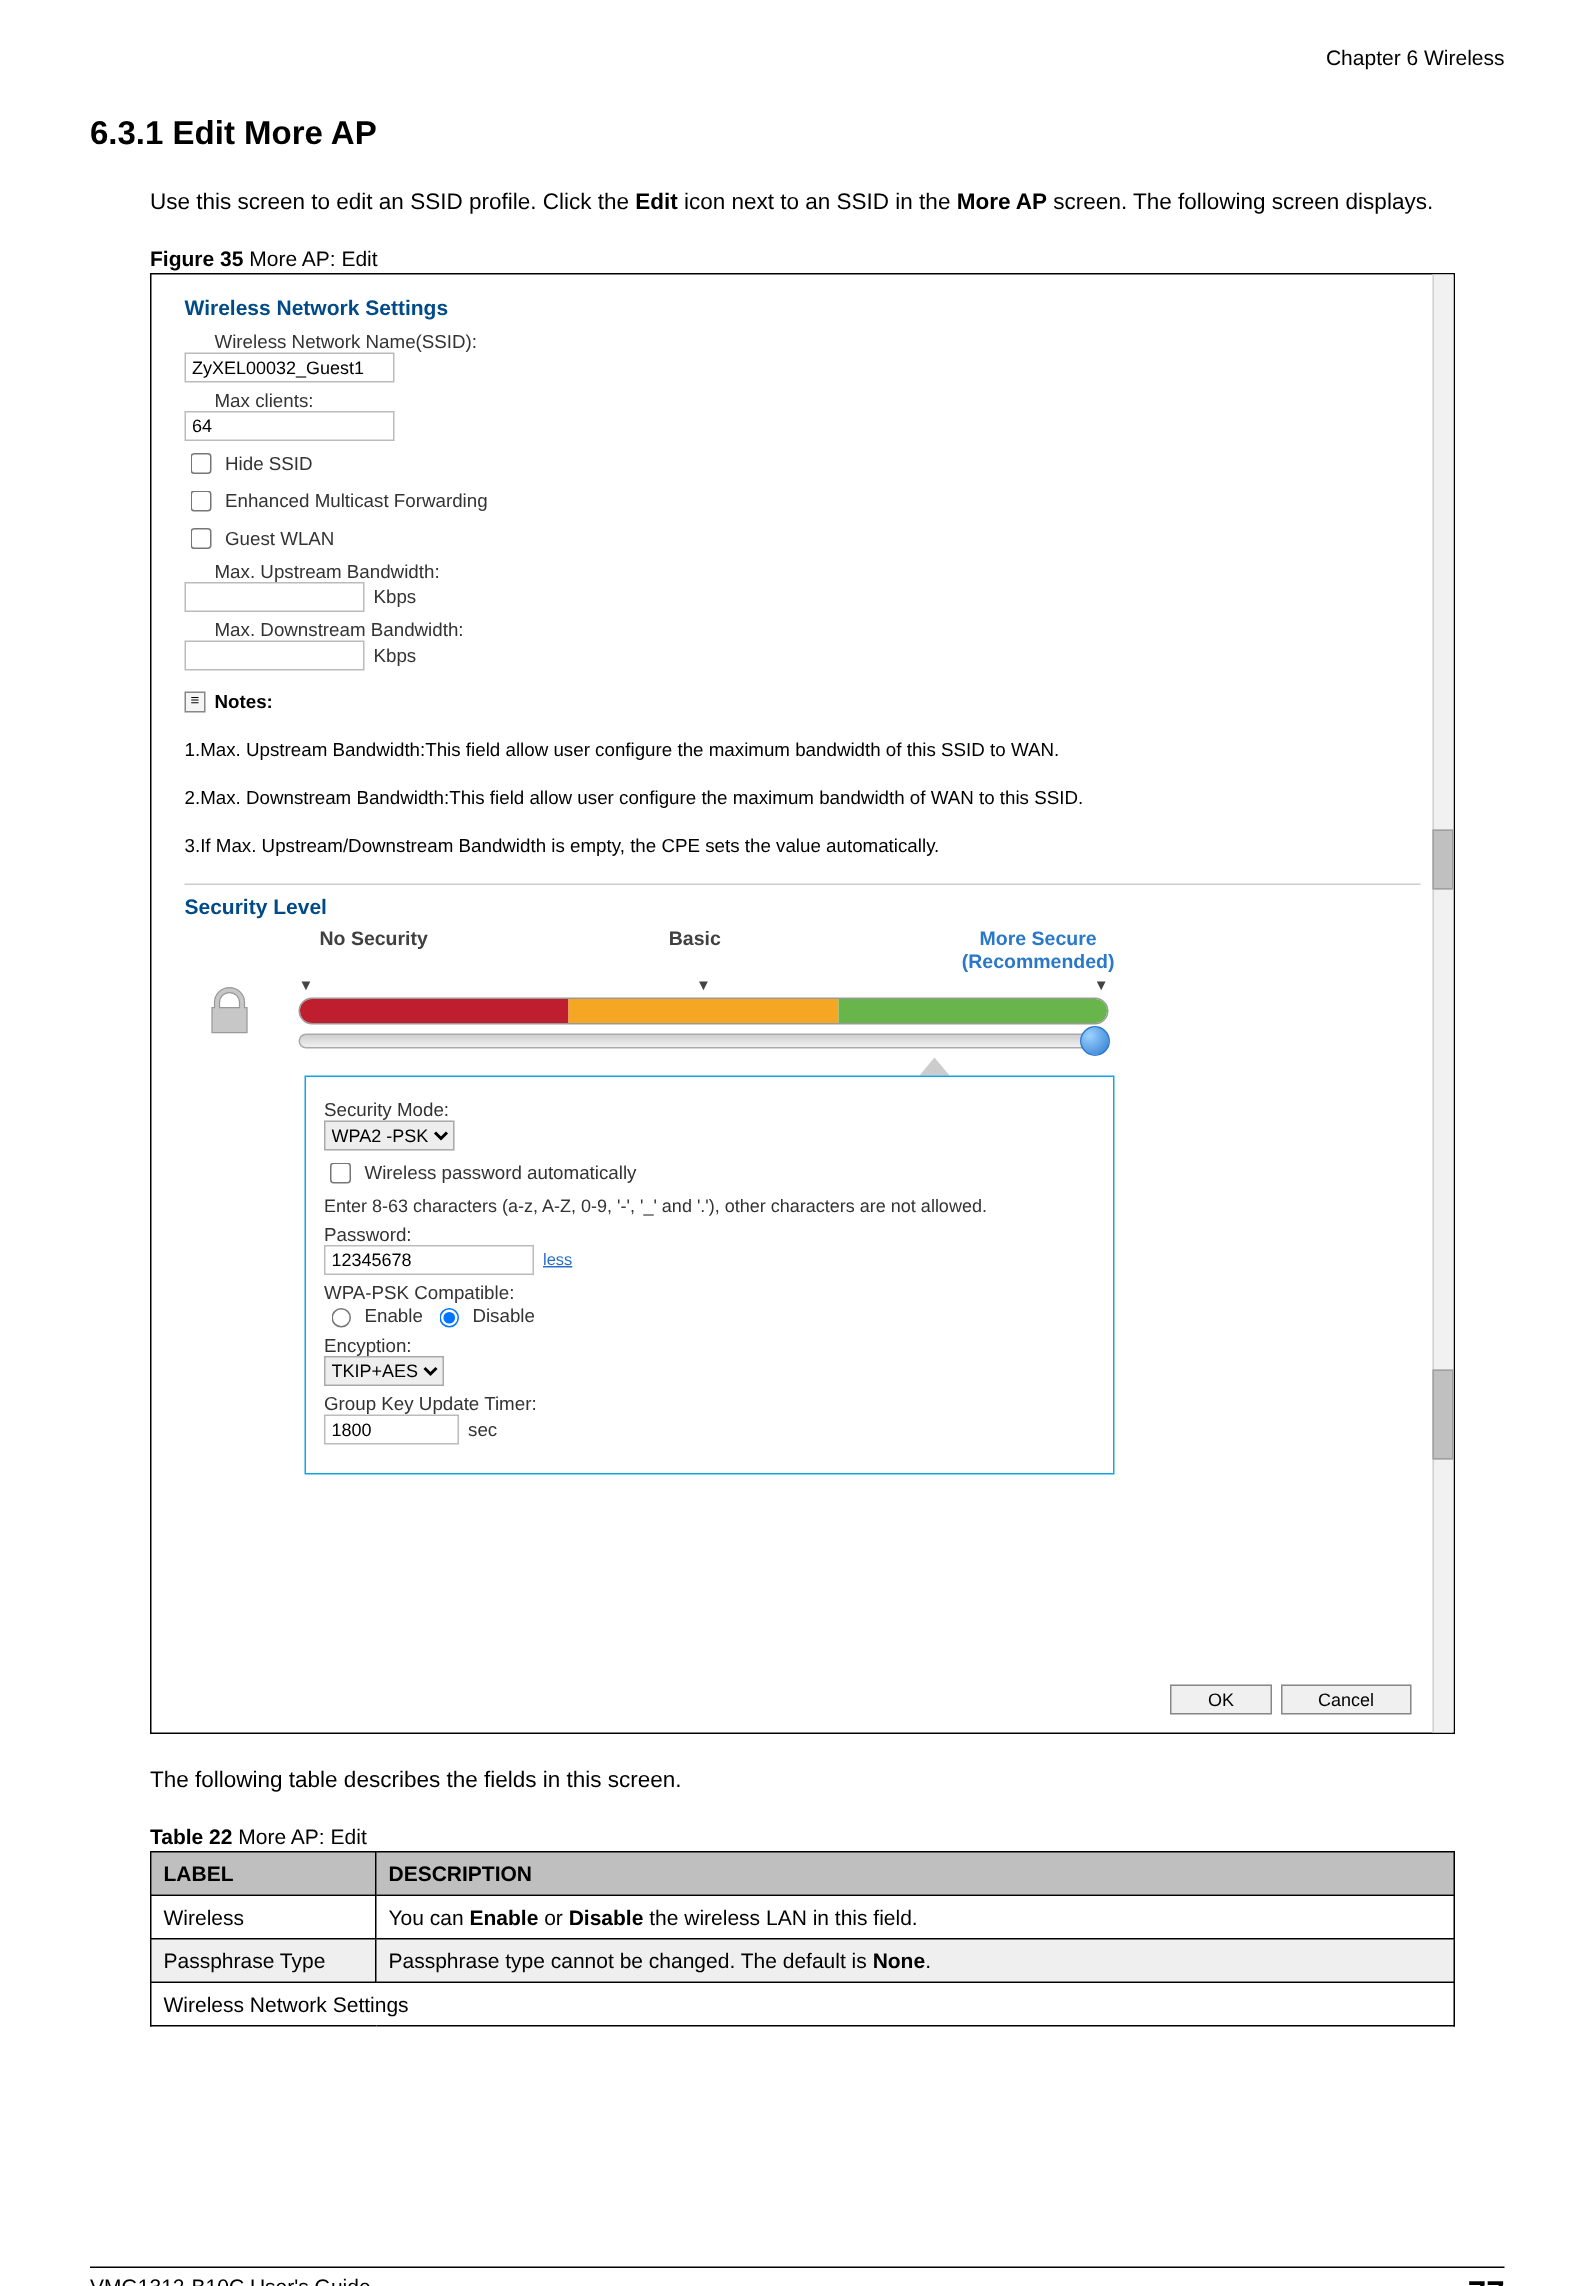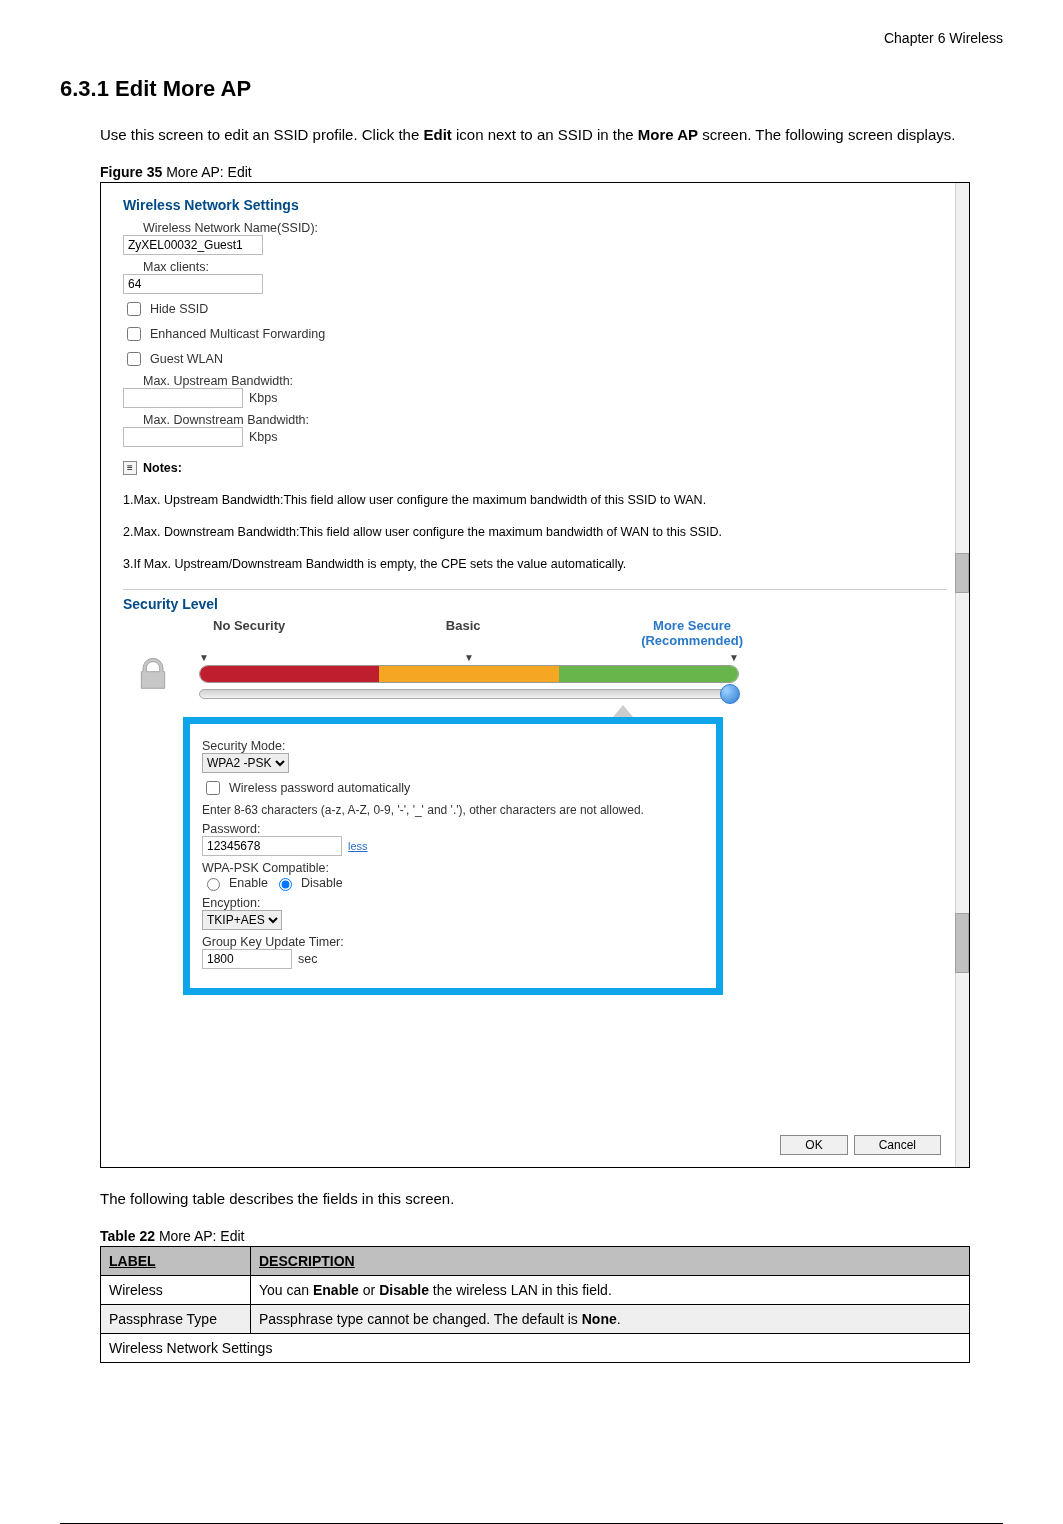--- a/index.html
+++ b/index.html
@@ -122,21 +122,21 @@
     background:radial-gradient(circle at 30% 30%,#9dd2ff,#2d7bd0);
     border:1px solid #2d7bd0;
     position:absolute; right:-2px; top:-6px;
   }
   .pointer {
     width:0;height:0;border-left:10px solid transparent;
     border-right:10px solid transparent;border-bottom:12px solid #ccc;
     margin: 6px 0 0 490px;
   }
   .sec-panel {
-    border:7px solid #0ea5e9; width:540px; margin-left:60px;
+    border:1px solid #0ea5e9; width:540px; margin-left:80px;
     padding:10px 12px 14px 12px; font-size:12px;
   }
   .sec-panel .form-row .lbl{ width:175px; padding-left:0;}
   select.sel {
     height:20px; border:1px solid #aaa; font-size:12px; background:#eee;
   }
   .link { color:#2a6ec6; text-decoration:underline; font-size:11px;}
   .bottom-buttons {
     display:flex; gap:6px; justify-content:flex-end; margin-top:140px;
     padding-right: 6px;
@@ -159,21 +159,21 @@
     font-size:14px;
     border:1px solid #000;
   }
   table.desc th, table.desc td {
     border:1px solid #000;
     padding:6px 8px;
     text-align:left;
     vertical-align:top;
   }
   table.desc tr.head th {
-    background:#bfbfbf; font-family:Arial, Helvetica, sans-serif;text-decoration:underline;
+    background:#bfbfbf; font-family:Arial, Helvetica, sans-serif;
   }
   table.desc td.shade { background:#efefef; }
   table.desc td.span { background:#fff; }
 
   
   .page-footer {
     display:flex; justify-content:space-between;
     border-top:1px solid #000;
     margin-top:160px;
     padding-top:4px;

